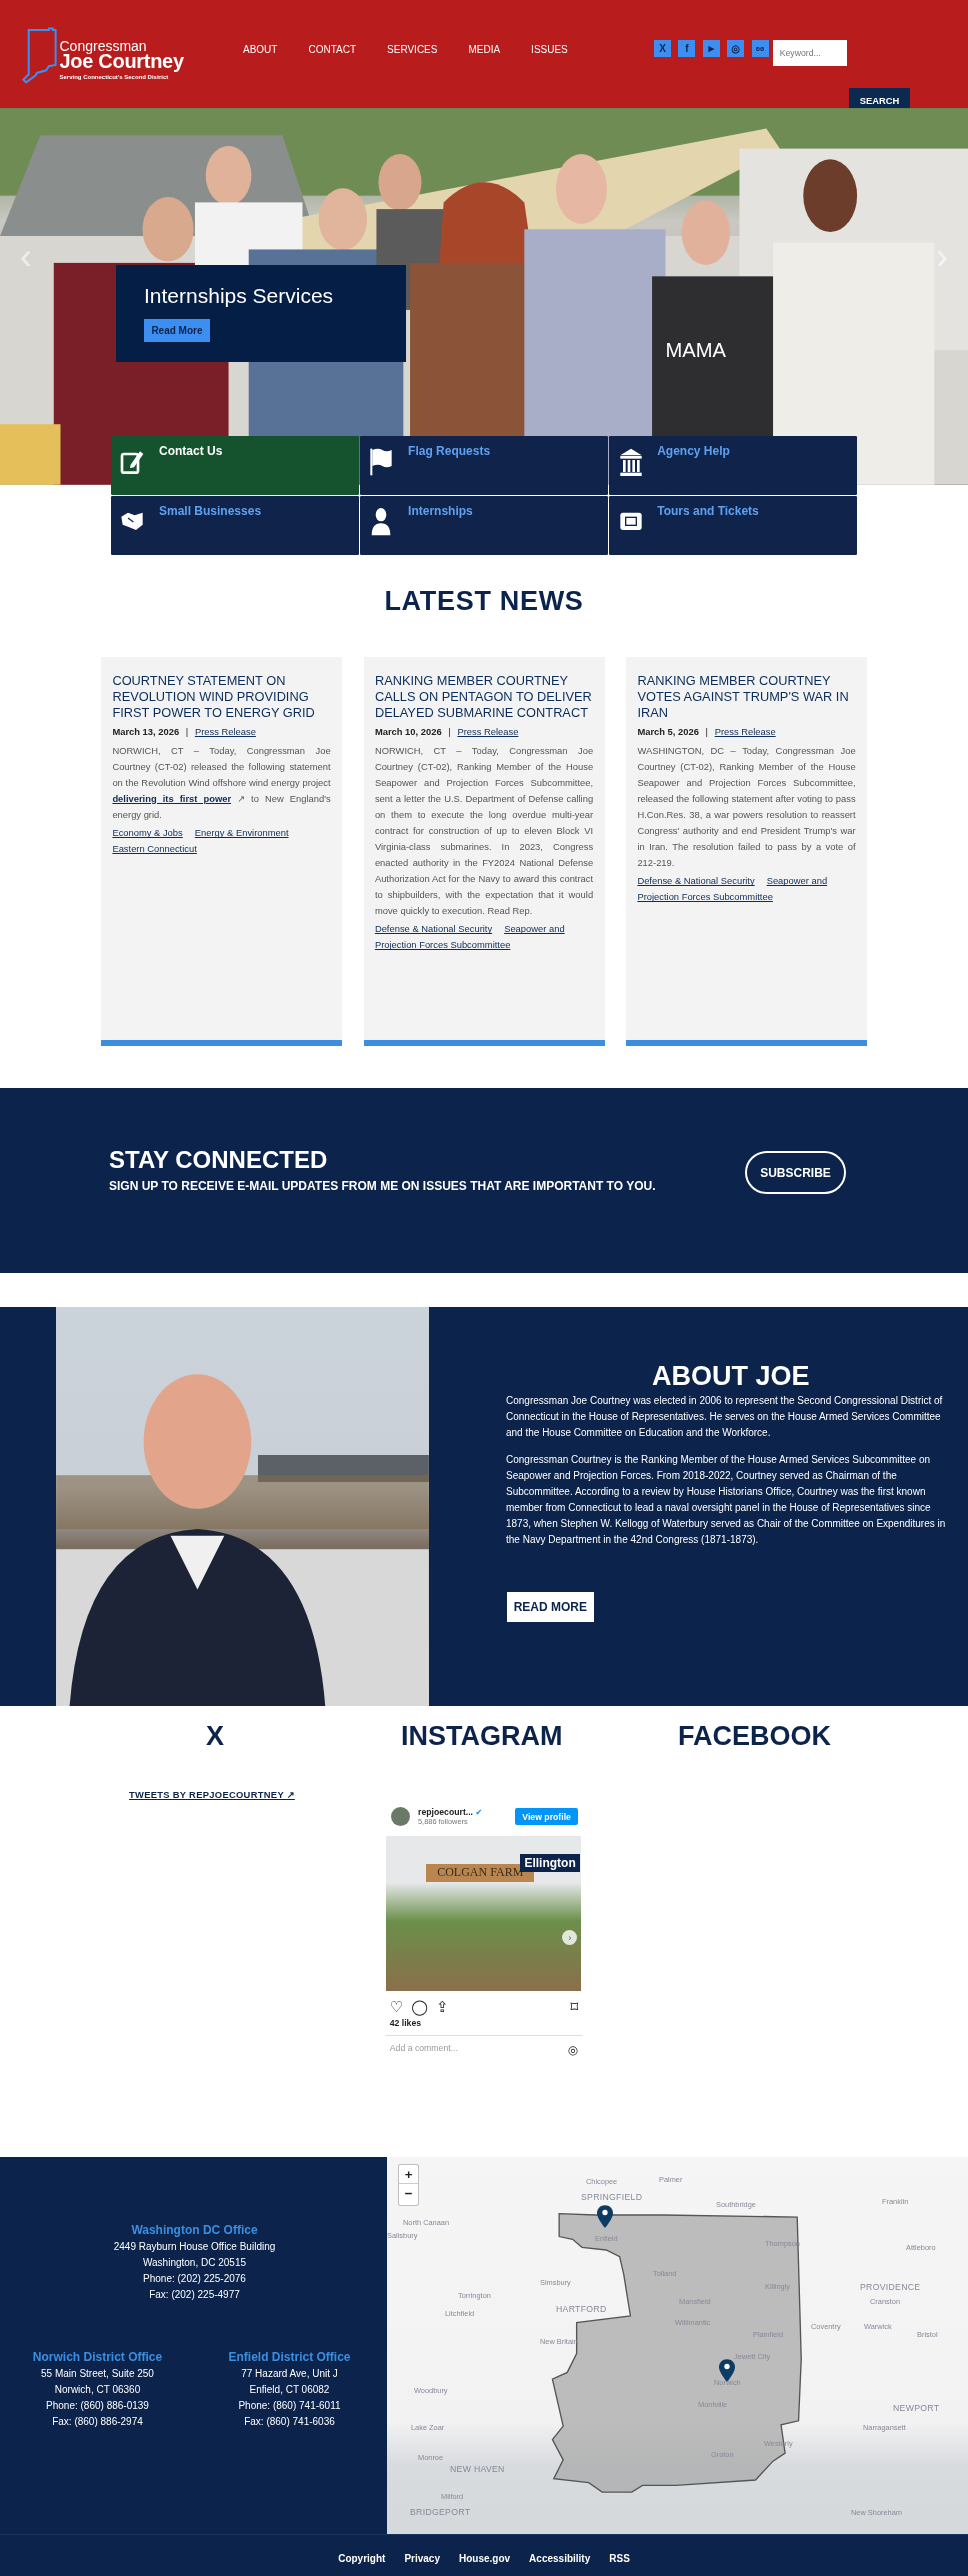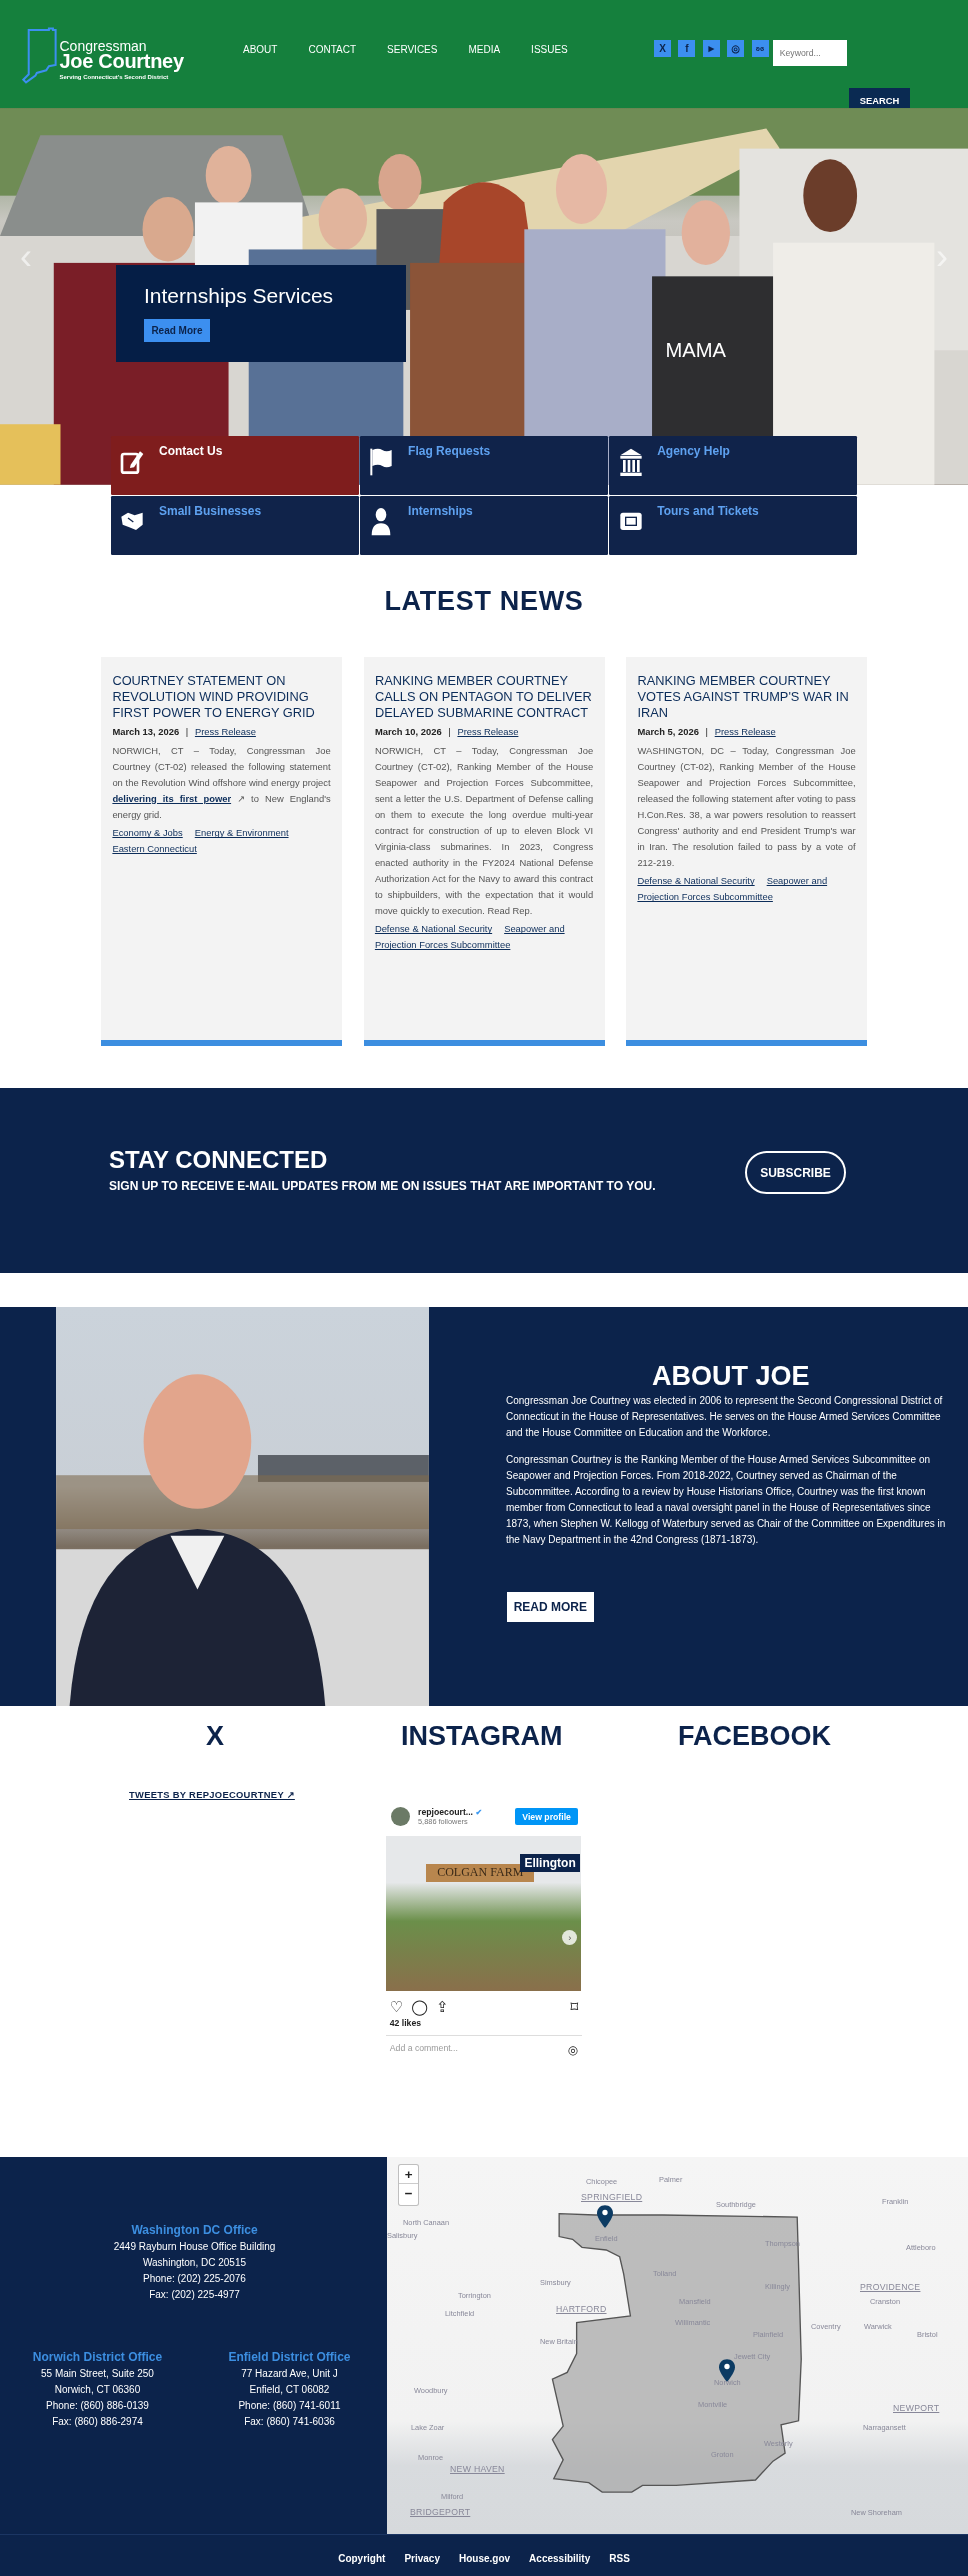--- a/index.html
+++ b/index.html
@@ -1,41 +1,41 @@
 <!DOCTYPE html>
 <html style="font-size:10.8px"><head>
 <meta charset="utf-8">
 <style>
   * { box-sizing: border-box; margin: 0; padding: 0; }
   body { width: 968px; font-family: "Liberation Sans", sans-serif; background: #fff; color: #222; }
   a { color: inherit; }
 
   
-  .header { height: 108px; background: #15803d; position: relative; }
+  .header { height: 108px; background: #b91c1c; position: relative; }
   .logo { position: absolute; left: 21.5px; top: 27px; width: 175px; height: 61px; }
   .logo svg { position: absolute; left: 0; top: 0; }
   .logo .l1 { position: absolute; left: 38px; top: 10.8px; color: #fff; font-size: 14px; }
   .logo .l2 { position: absolute; left: 38px; top: 23px; color: #fff; font-size: 20px; font-weight: bold; letter-spacing: -0.3px; }
   .logo .l3 { position: absolute; left: 38px; top: 47px; color: #fff; font-size: 6px; font-weight: bold; }
   .nav { position: absolute; left: 243px; top: 44px; display: flex; gap: 0; }
   .nav a { color: #fff; text-decoration: none; font-size: 10px; margin-right: 31px; }
   .social { position: absolute; left: 654px; top: 40px; display: flex; gap: 7.4px; }
   .social span { width: 17px; height: 17px; background: #3c8ff0; display: flex; align-items: center; justify-content: center; color: #0c234b; font-size: 10px; font-weight: bold; }
   .search-input { position: absolute; left: 773px; top: 40px; width: 74px; height: 25.6px; border: none; padding: 0 6.7px; font-size: 8.7px; color: #888; font-family: "Liberation Sans", sans-serif; }
   .search-btn { position: absolute; left: 849px; top: 40px; width: 61px; height: 25.6px; background: #0a2a52; color: #fff; border: none; font-weight: bold; font-size: 9.4px; font-family: "Liberation Sans", sans-serif; margin-top: 48px; }
 
   
   .hero { position: relative; height: 377px; background: linear-gradient(180deg, #5d7a4b 0%, #c9c8c2 30%, #b9b6ae 55%, #6e5a50 100%); overflow: hidden; }
   .hero .people { position: absolute; inset: 0; }
   .hero .arrow { position: absolute; top: 128px; color: rgba(255,255,255,0.6); font-size: 36px; }
   .hero-card { position: absolute; left: 116px; top: 157px; width: 290px; height: 97px; background: #051e46; }
   .hero-card h2 { position: absolute; left: 28px; top: 19px; color: #fff; font-size: 21px; font-weight: normal; }
   .hero-card button { position: absolute; left: 28px; top: 54px; background: #3c8ff0; color: #0c234b; font-weight: bold; font-size: 10px; border: none; padding: 6px 7.4px; font-family: "Liberation Sans", sans-serif; }
   .svc { height: 59px; background: #10234a; position: relative; border-radius: 1.3px; }
-  .svc.active { background: #7f1d1d; }
+  .svc.active { background: #14532d; }
   .svc .ico { position: absolute; left: 9.4px; top: 10.8px; width: 24px; height: 30px; color: #fff; }
   .svc .lbl { position: absolute; left: 48px; top: 8px; color: #5ea1f0; font-weight: bold; font-size: 12px; }
   .svc.active .lbl { color: #fff; }
 
   
   .news-title { text-align: center; font-size: 27px; font-weight: bold; color: #0c234b; margin-top: 101px; letter-spacing: 0.7px; }
   .news-grid { display: flex; gap: 21.5px; justify-content: center; margin-top: 40px; }
   .news-card { width: 241px; background: #f3f3f3; padding: 16px 11.4px 13.4px; border-bottom: 6.7px solid #3c8ee0; position: relative; }
   .news-card h3 { color: #0c2d5a; font-size: 12.8px; font-weight: normal; line-height: 16px; }
   .news-card .meta { margin-top: 5.4px; font-size: 9.4px; }
@@ -83,21 +83,21 @@
   .ig .actions .save { margin-left: auto; }
   .ig .likes { padding: 0 6.7px; font-weight: bold; font-size: 8.7px; }
   .ig .comment { margin: 6.7px 3.4px 0; border-top: 0.7px solid #ddd; padding: 6.7px 3.4px; display: flex; font-size: 8.7px; color: #999; }
   .ig .comment span:last-child { margin-left: auto; color: #111; font-size: 12px; }
 
   
   .offices { height: 377px; background: #0c234b; position: relative; }
   .map { position: absolute; left: 387px; top: 0; width: 581px; height: 377px; background: linear-gradient(180deg, #f5f5f5 0%, #f2f2f2 70%, #d8dbde 82%, #d6d9dc 100%); overflow: hidden; }
   .map .district { position: absolute; }
   .map .lbl { position: absolute; font-size: 7.4px; color: #889; }
-  .map .lbl.big { font-size: 8.7px; letter-spacing: 0.3px; text-decoration: underline; }
+  .map .lbl.big { font-size: 8.7px; letter-spacing: 0.3px; }
   .map .zoomctl { position: absolute; left: 10.8px; top: 6.7px; width: 21.5px; height: 42px; background: #fff; border: 1.3px solid rgba(0,0,0,0.25); border-radius: 2.7px; }
   .map .zoomctl div { height: 19.5px; text-align: center; font-size: 13.4px; font-weight: bold; line-height: 19px; color: #222; }
   .map .zoomctl div:first-child { border-bottom: 0.7px solid #ccc; }
   .map .pin { position: absolute; width: 16px; height: 23px; }
   .office { position: absolute; color: #fff; text-align: center; font-size: 10px; line-height: 16px; }
   .office h4 { color: #3c8ee0; font-size: 12px; font-weight: bold; margin-bottom: 1.3px; }
 
   .footer { height: 47px; background: #0c234b; border-top: 1.3px solid #1b3563; display: flex; justify-content: center; align-items: center; gap: 19px; padding-right: 0; }
   .footer a { color: #fff; text-decoration: none; font-weight: bold; font-size: 10px; }
 </style>

